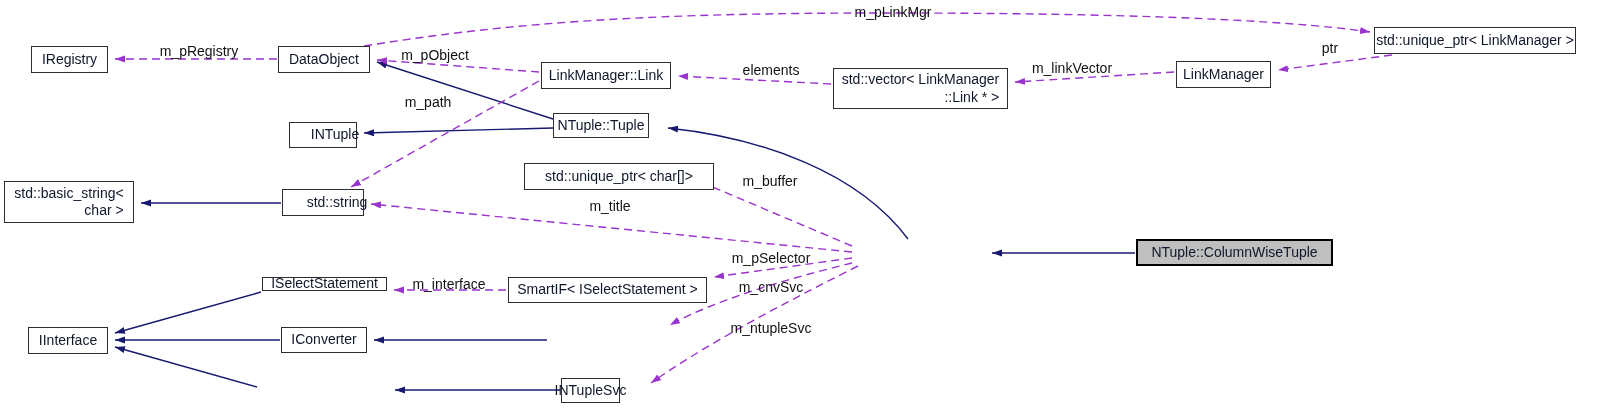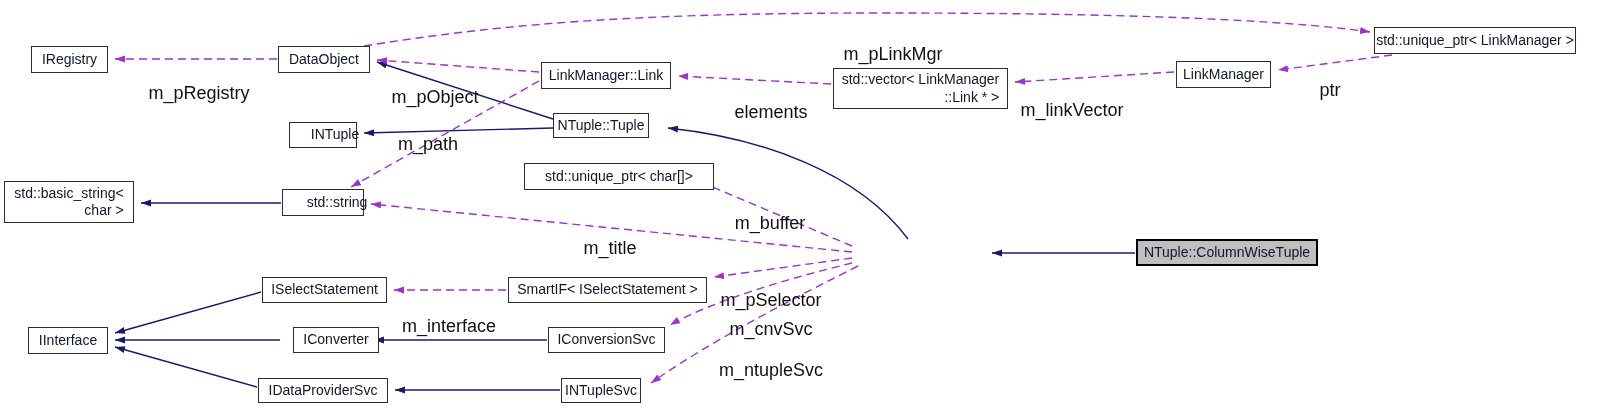--- a/index.html
+++ b/index.html
@@ -24,26 +24,25 @@
     white-space:pre-line;
     z-index:2;
   }
   .node--current{
     background:#bfbfbf;
     border:2.5px solid #000;
   }
   .elabel{
     position:absolute;
     transform:translate(-50%,-50%);
-    font-size:18px;
+    font-size:14px;
     color:#111;
     white-space:nowrap;
     z-index:3;
     background:transparent;
-    margin-top:42px;
   }
 </style>
 </head>
 <body>
 
 <div id="canvas">
 
   <svg id="edges" viewBox="0 0 1597 411" xmlns="http://www.w3.org/2000/svg">
     <defs>
       <marker id="arrow-blue" markerUnits="userSpaceOnUse" markerWidth="12" markerHeight="9" refX="10" refY="3.5" orient="auto">
@@ -90,28 +89,26 @@
   <div class="node" style="left:833px;top:68px;width:175px;height:41px;">std::vector&lt; LinkManager
 ::Link * &gt;</div>
   <div class="node" style="left:1176px;top:61px;width:95px;height:27px;">LinkManager</div>
   <div class="node" style="left:1374px;top:27px;width:202px;height:27px;">std::unique_ptr&lt; LinkManager &gt;</div>
   <div class="node" style="left:289px;top:122px;width:68px;height:26px;padding-left:24px;">INTuple</div>
   <div class="node" style="left:553px;top:113px;width:96px;height:25px;">NTuple::Tuple</div>
   <div class="node" style="left:4px;top:181px;width:130px;height:42px;">std::basic_string&lt;
 char &gt;</div>
   <div class="node" style="left:282px;top:189px;width:82px;height:27px;padding-left:28px;">std::string</div>
   <div class="node" style="left:524px;top:163px;width:190px;height:27px;">std::unique_ptr&lt; char[]&gt;</div>
-  <div class="node node--current" style="left:1136px;top:239px;width:182px;height:27px;">NTuple::ColumnWiseTuple</div>
-  <div class="node" style="left:262px;top:277px;width:125px;height:26px;">ISelectStatement</div>
+  <div class="node node--current" style="left:1136px;top:239px;width:197px;height:27px;">NTuple::ColumnWiseTuple</div>
+  <div class="node" style="left:262px;top:277px;width:125px;height:14px;">ISelectStatement</div>
   <div class="node" style="left:508px;top:277px;width:199px;height:26px;">SmartIF&lt; ISelectStatement &gt;</div>
   <div class="node" style="left:28px;top:327px;width:80px;height:27px;">IInterface</div>
-  <div class="node" style="left:293px;top:327px;width:86px;height:26px;">IConverter</div>
-  <div class="node" style="left:548px;top:327px;width:117px;height:26px;">IConversionSvc</div>
-  <div class="node" style="left:258px;top:378px;width:130px;height:25px;">IDataProviderSvc</div>
-  <div class="node" style="left:561px;top:378px;width:80px;height:25px;">INTupleSvc</div>
+  <div class="node" style="left:281px;top:327px;width:86px;height:26px;">IConverter</div>
+  <div class="node" style="left:561px;top:378px;width:59px;height:25px;">INTupleSvc</div>
 
   <span class="elabel" style="left:199px;top:51px;">m_pRegistry</span>
   <span class="elabel" style="left:893px;top:12px;">m_pLinkMgr</span>
   <span class="elabel" style="left:435px;top:55px;">m_pObject</span>
   <span class="elabel" style="left:771px;top:70px;">elements</span>
   <span class="elabel" style="left:1072px;top:68px;">m_linkVector</span>
   <span class="elabel" style="left:1330px;top:48px;">ptr</span>
   <span class="elabel" style="left:428px;top:102px;">m_path</span>
   <span class="elabel" style="left:770px;top:181px;">m_buffer</span>
   <span class="elabel" style="left:610px;top:206px;">m_title</span>

